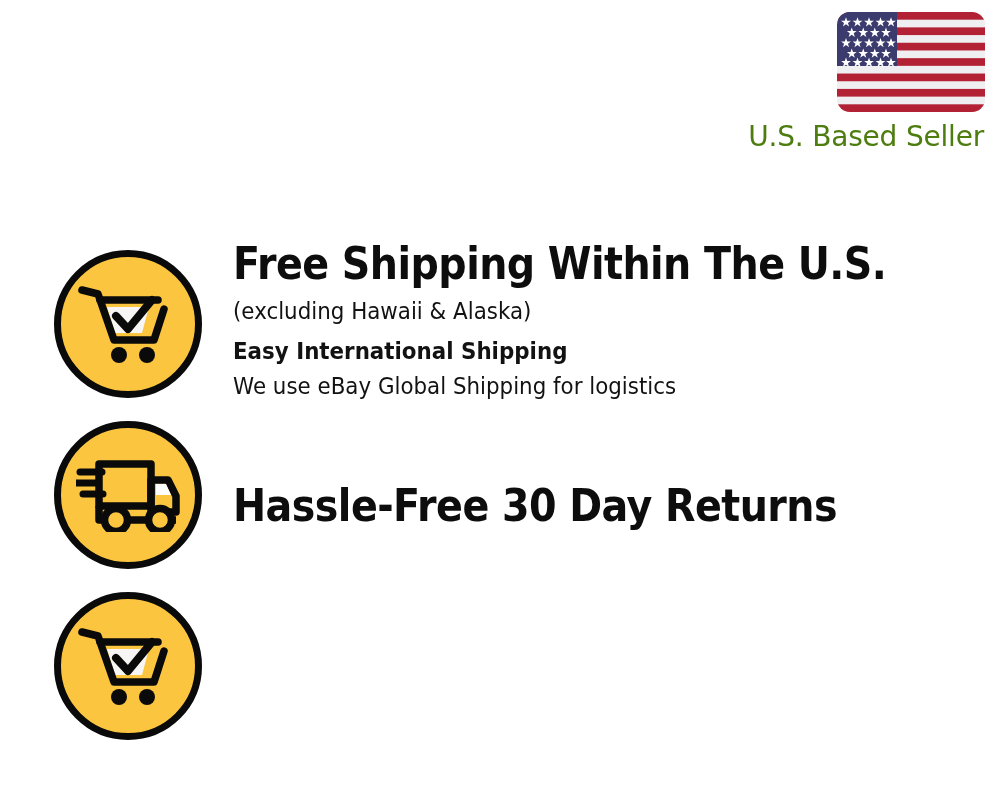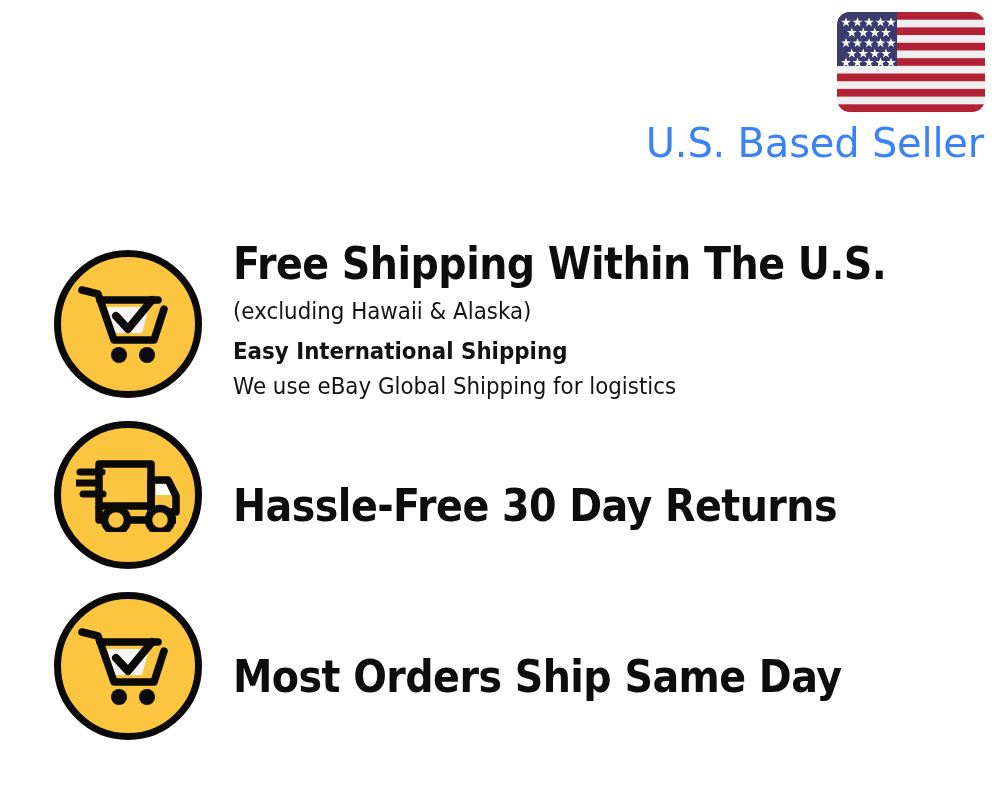--- a/index.html
+++ b/index.html
@@ -113,23 +113,23 @@
     overflow: hidden;
     background: #efeef0;
   }
   #us-flag svg { display: block; width: 148px; height: 100px; }
 
   #seller-label {
     position: absolute;
     right: 1px;
     top: 108px;
     font-family: "DejaVu Sans", sans-serif;
-    font-size: 40px;
+    font-size: 28px;
     font-weight: normal;
-    color: #3b82f6;
+    color: #4d7c0f;
     white-space: nowrap;
     letter-spacing: -0.2px;
   }
 
   
   #features {
     position: absolute;
     left: 0;
     top: 246px;
     width: 1000px;
@@ -326,19 +326,16 @@
             <path d="M4 9 L20 13 L36 59 L76 59 L86 28"></path>
             <path d="M22 19 L80 19"></path>
           </g>
           <g fill="none" stroke="#0a0a0a" stroke-width="8" stroke-linecap="round" stroke-linejoin="round">
             <path d="M38 35 L50 48 L74 19"></path>
           </g>
           <circle cx="41" cy="74" r="8" fill="#0a0a0a"></circle>
           <circle cx="69" cy="74" r="8" fill="#0a0a0a"></circle>
         </svg>
       </div>
-      <div class="feature-text">
-        <div class="headline">Most Orders Ship Same Day</div>
-      </div>
     </div>
 
   </div>
 </div>
 
 </body></html>

